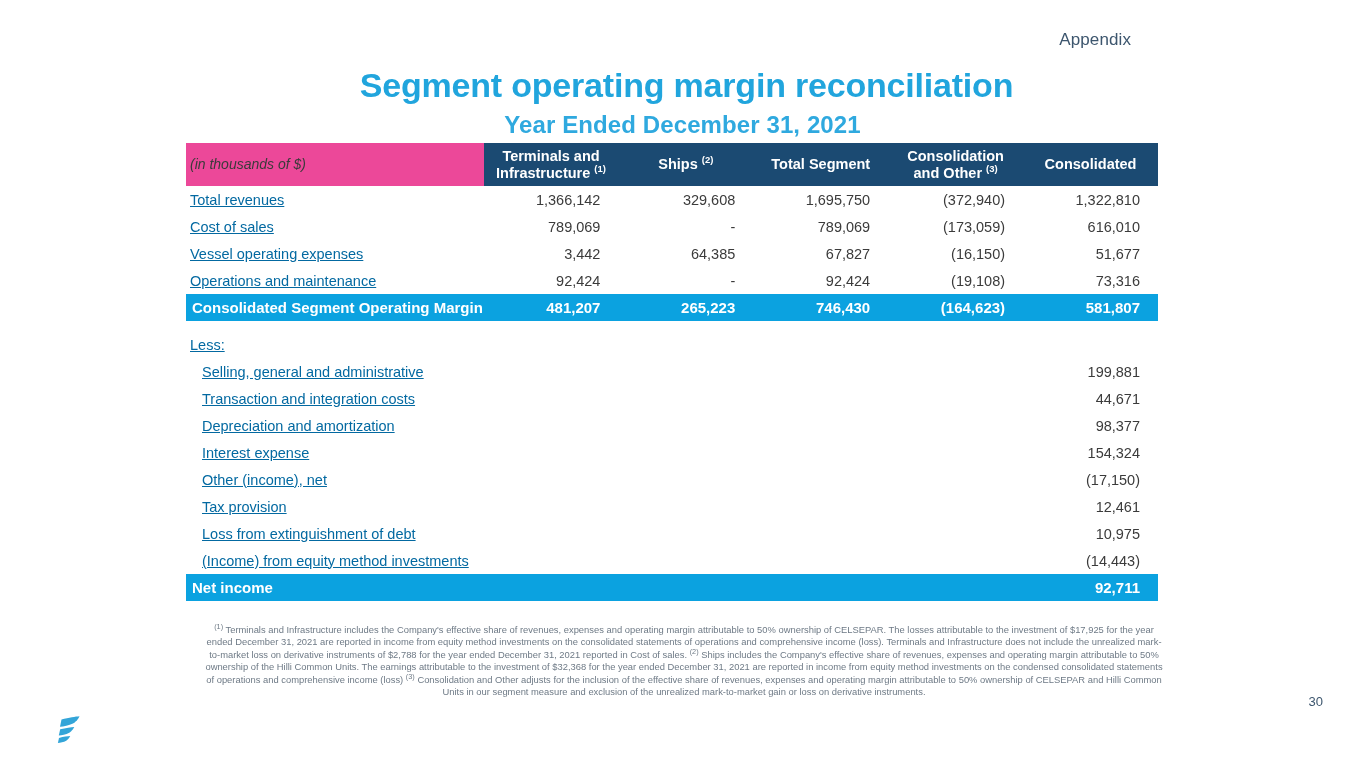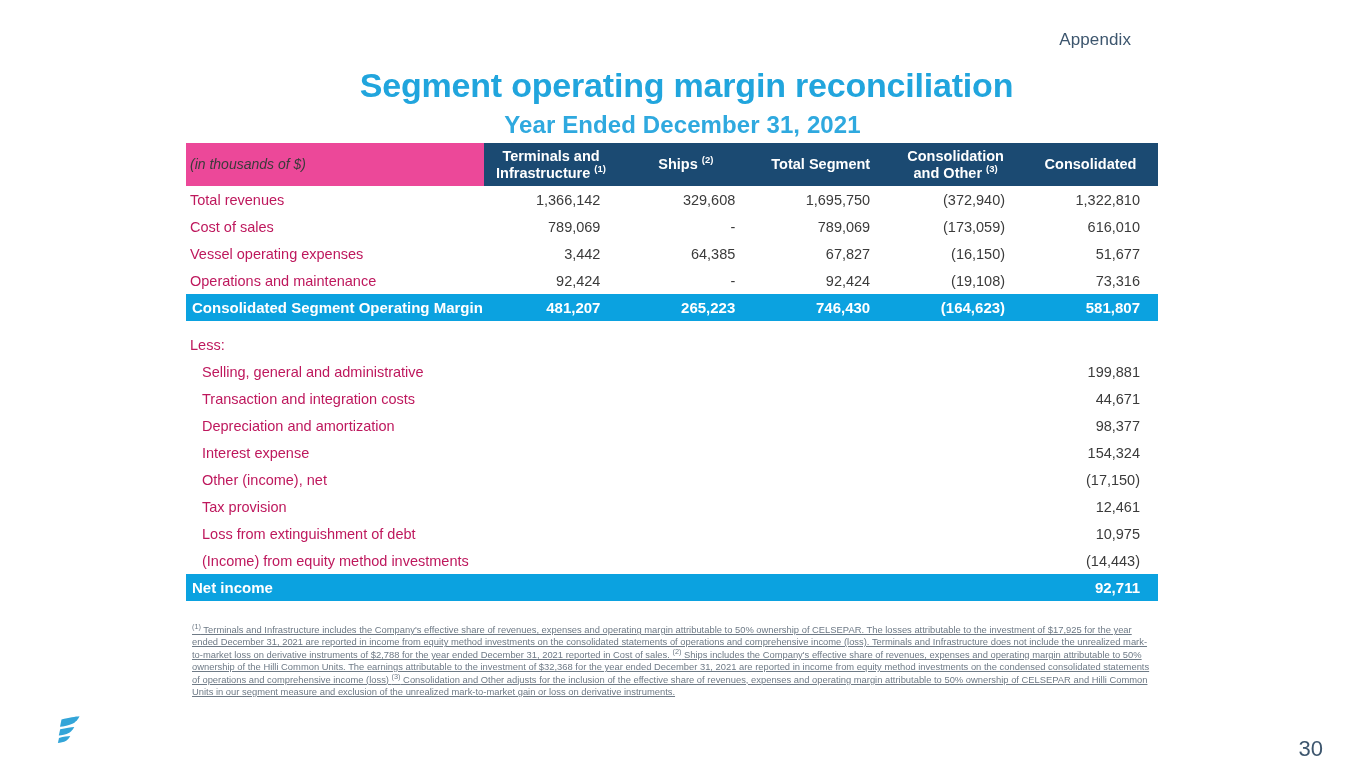--- a/index.html
+++ b/index.html
@@ -95,24 +95,25 @@
     font-size: 9.5px;
     vertical-align: super;
     font-weight: bold;
     line-height: 0;
   }
 
   
   tr.data-row { height: 27px; }
   tr.data-row td.lbl {
     font-size: 14.5px;
-    color: #be185d;
+    color: #0369a1;
     text-align: left;
     padding-left: 4px;
     white-space: nowrap;
+    text-decoration: underline;
   }
   tr.data-row td.num {
     font-size: 14.5px;
     color: #3b3b3b;
     text-align: right;
     padding-right: 18px;
     white-space: nowrap;
   }
   tr.data-row td.lbl.indent { padding-left: 16px; }
 
@@ -133,48 +134,47 @@
     text-align: right;
     padding-right: 18px;
     white-space: nowrap;
   }
   tr.spacer-row { height: 10px; }
   tr.spacer-row td { background: #ffffff; }
 
   
   .footnotes {
     position: absolute;
-    left: 192px;
+    left: 204px;
     top: 624px;
     width: 960px;
     font-size: 9.4px;
     line-height: 1.32;
     color: #6e7a86;
-    text-align: left;
-    text-decoration: underline;
+    text-align: center;
   }
   .footnotes .fn-sup {
     font-size: 7.3px;
     vertical-align: super;
     line-height: 0;
   }
 
   
   .logo-mark {
     position: absolute;
     left: 48px;
     top: 712px;
     width: 42px;
     height: 42px;
   }
   .page-no {
     position: absolute;
     right: 42px;
-    top: 736px;
-    font-size: 22px;
+    top: 694px;
+    font-size: 13px;
     color: #3d566e;
   }
 </style>
 </head>
 <body>
 
 <div class="eyebrow">Appendix</div>
 <div class="slide-title">Segment operating margin reconciliation</div>
 <div class="slide-subtitle">Year Ended December 31, 2021</div>
 

